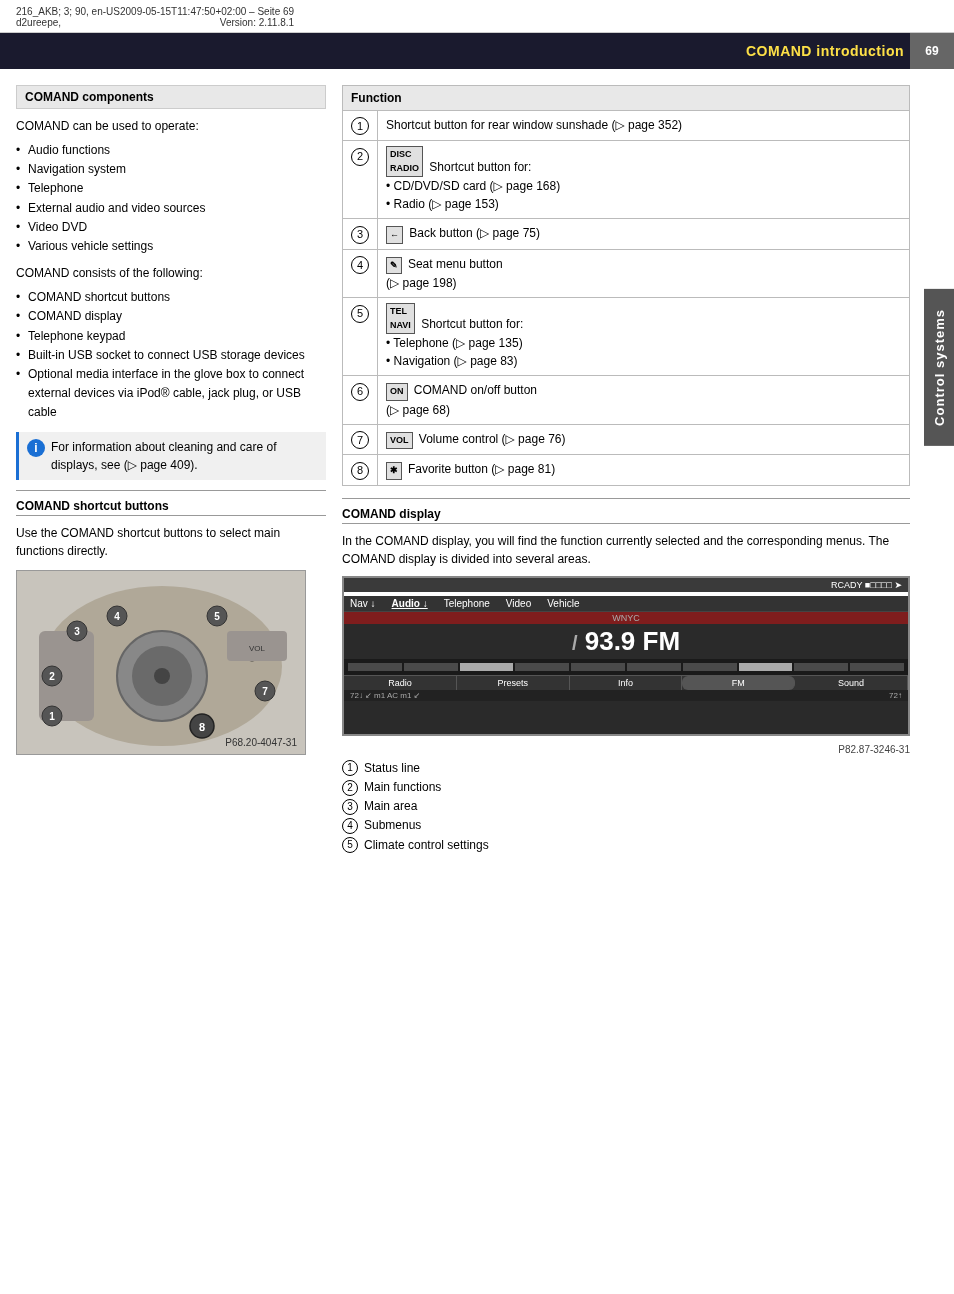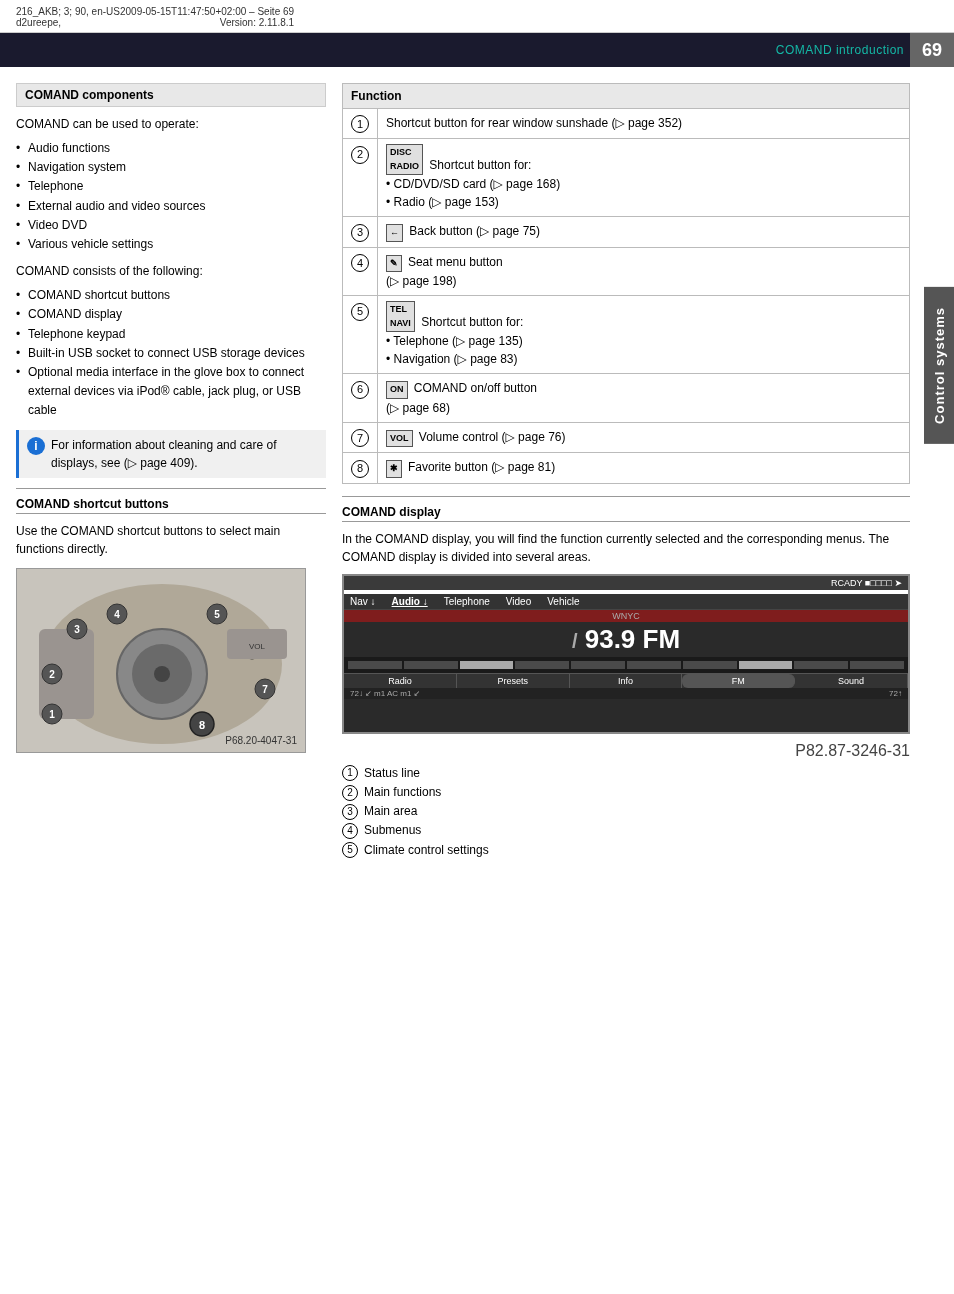--- a/index.html
+++ b/index.html
@@ -24,33 +24,33 @@
     
     .page-header {
       background: #1a1a2e;
       display: flex;
       align-items: center;
       justify-content: flex-end;
       padding: 10px 50px 10px 16px;
       position: relative;
     }
     .page-header h1 {
-      color: #14b8a6;
-      font-size: 12px;
-      font-weight: normal;
+      color: #fde047;
+      font-size: 14px;
+      font-weight: bold;
       letter-spacing: 0.5px;
     }
     .page-number-badge {
       position: absolute;
       right: 0;
       top: 0;
       bottom: 0;
       background: #666;
       color: #fff;
-      font-size: 18px;
+      font-size: 12px;
       font-weight: bold;
       width: 44px;
       display: flex;
       align-items: center;
       justify-content: center;
     }
 
     
     .side-tab {
       position: absolute;
@@ -318,21 +318,21 @@
     .comand-status-row {
       display: flex;
       background: #222;
       font-size: 8px;
       color: #aaa;
       padding: 1px 6px;
       justify-content: space-between;
     }
 
     .img-caption {
-      font-size: 16px;
+      font-size: 10px;
       text-align: right;
       color: #444;
       margin-bottom: 4px;
     }
 
     .legend-list {
       list-style: none;
       padding: 0;
       margin: 0;
     }

